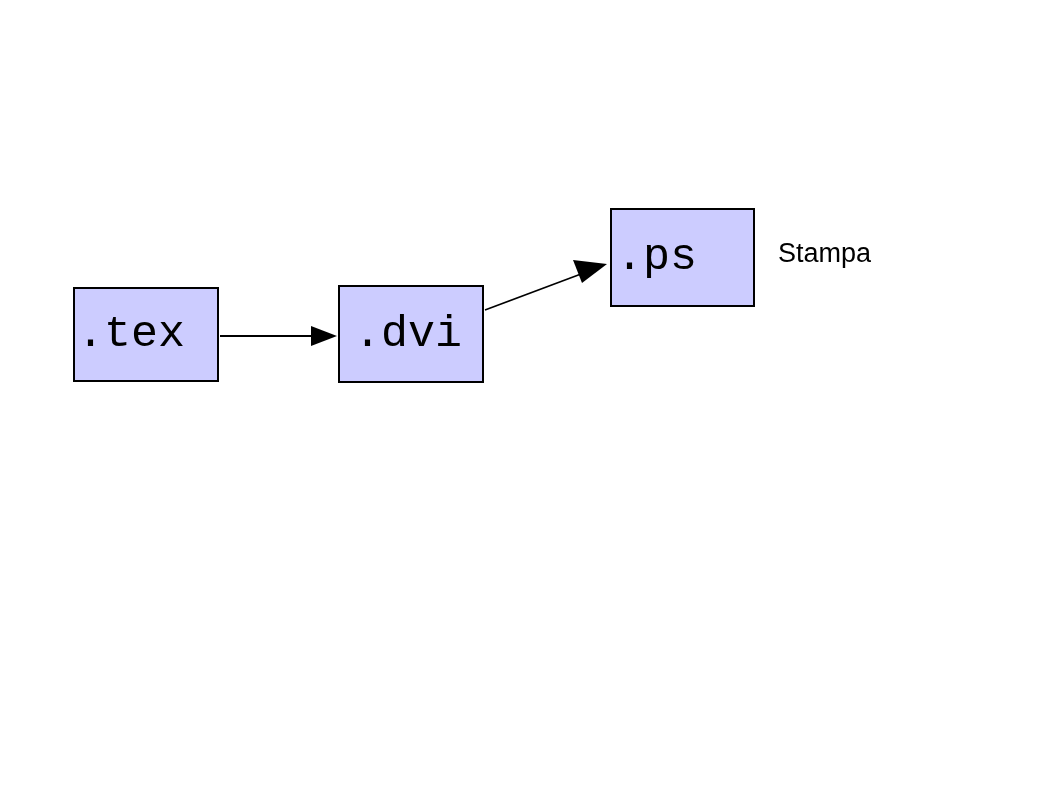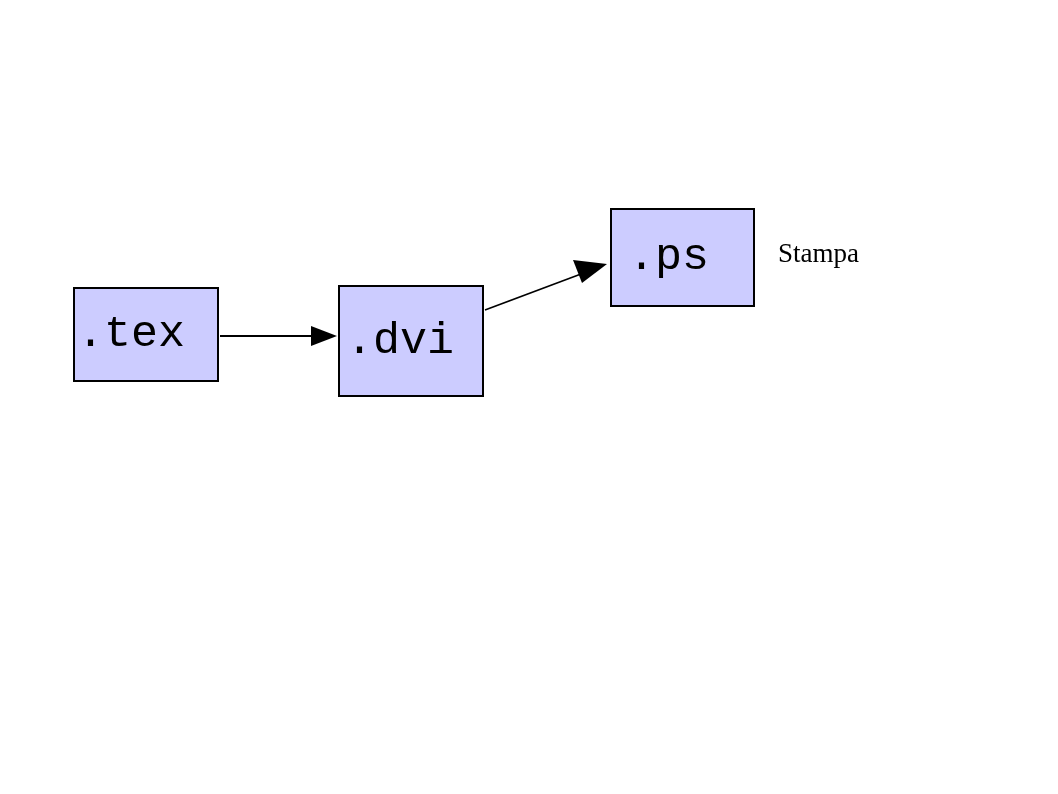--- a/index.html
+++ b/index.html
@@ -49,36 +49,36 @@
     top: 287px;
     width: 146px;
     height: 95px;
     justify-content: flex-start;
     padding-left: 2px;
   }
   #node-dvi {
     left: 338px;
     top: 285px;
     width: 146px;
-    height: 112px;
+    height: 98px;
     justify-content: flex-start;
-    padding-left: 6px;
+    padding-left: 14px;
   }
   #node-ps {
     left: 610px;
     top: 208px;
     width: 145px;
     height: 99px;
     justify-content: center;
-    padding-left: 16px;
+    padding-left: 4px;
   }
   .free-label {
     position: absolute;
     color: #000000;
-    font-family: Liberation Serif, serif;
+    font-family: Liberation Sans, sans-serif;
     font-size: 27px;
     line-height: 1;
     white-space: pre;
   }
   #label-stampa {
     left: 778px;
     top: 240px;
   }
 </style>
 </head>

